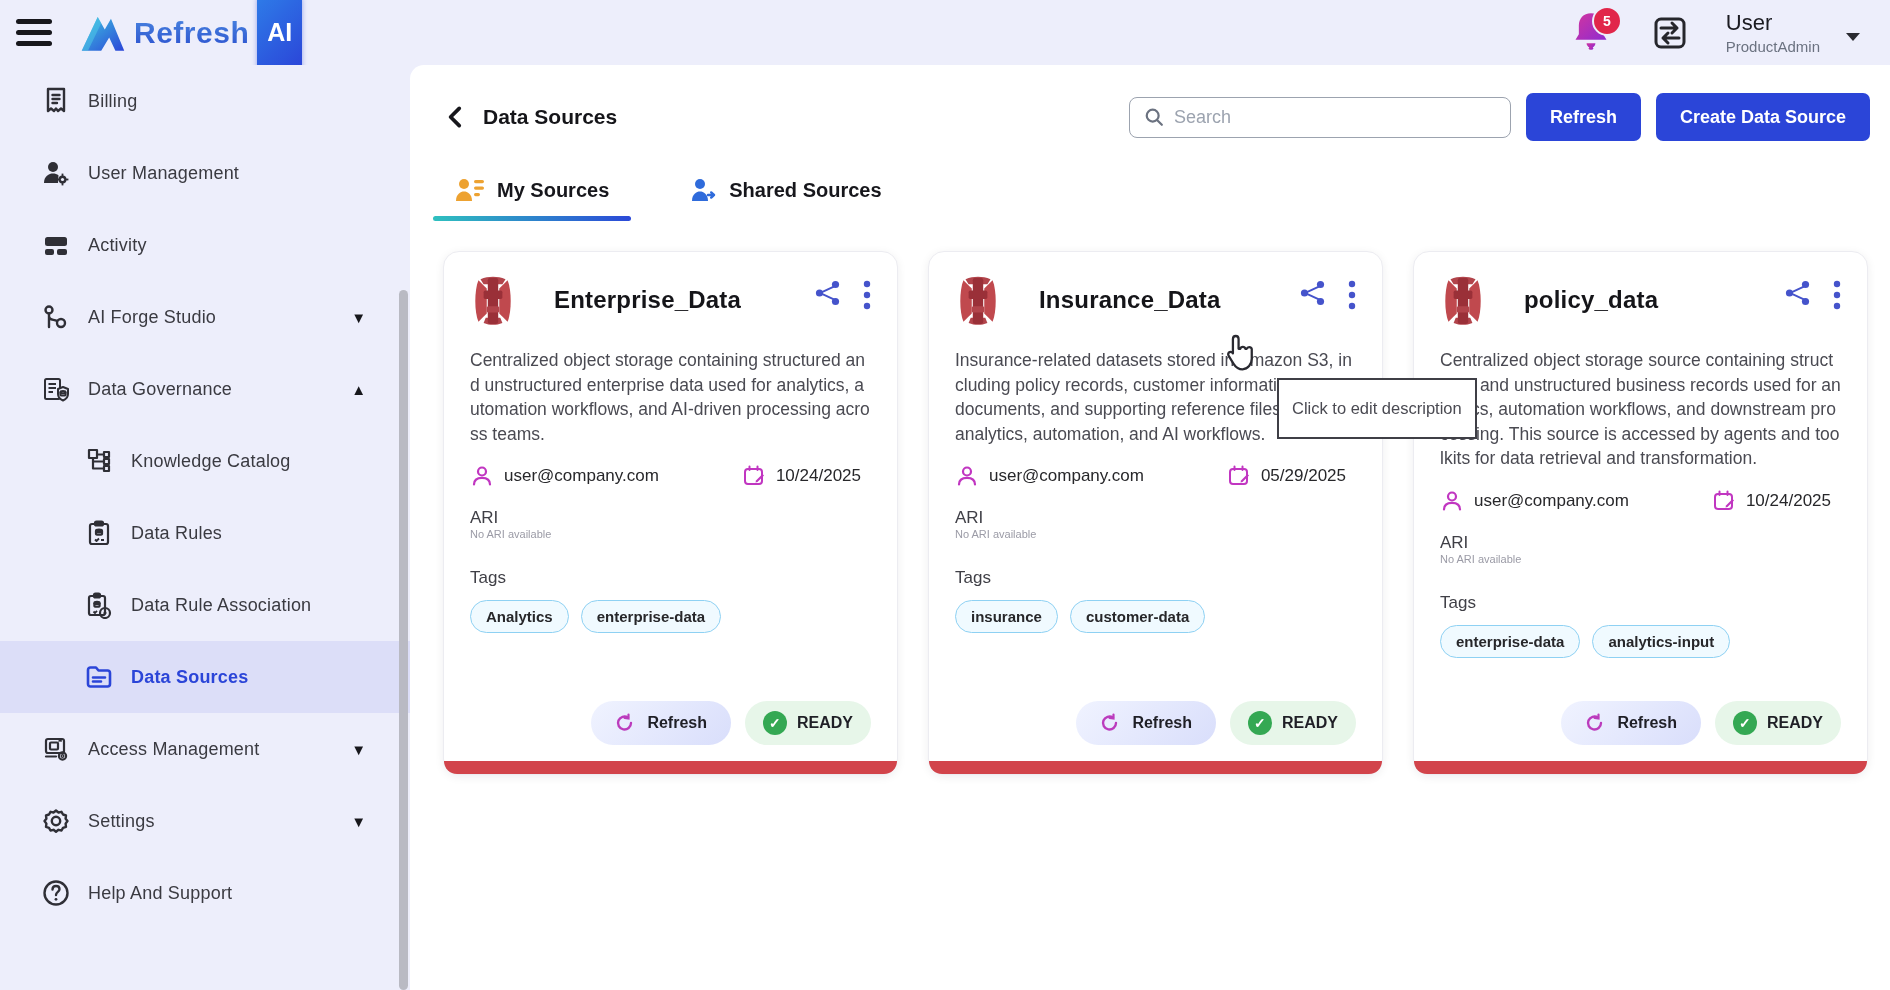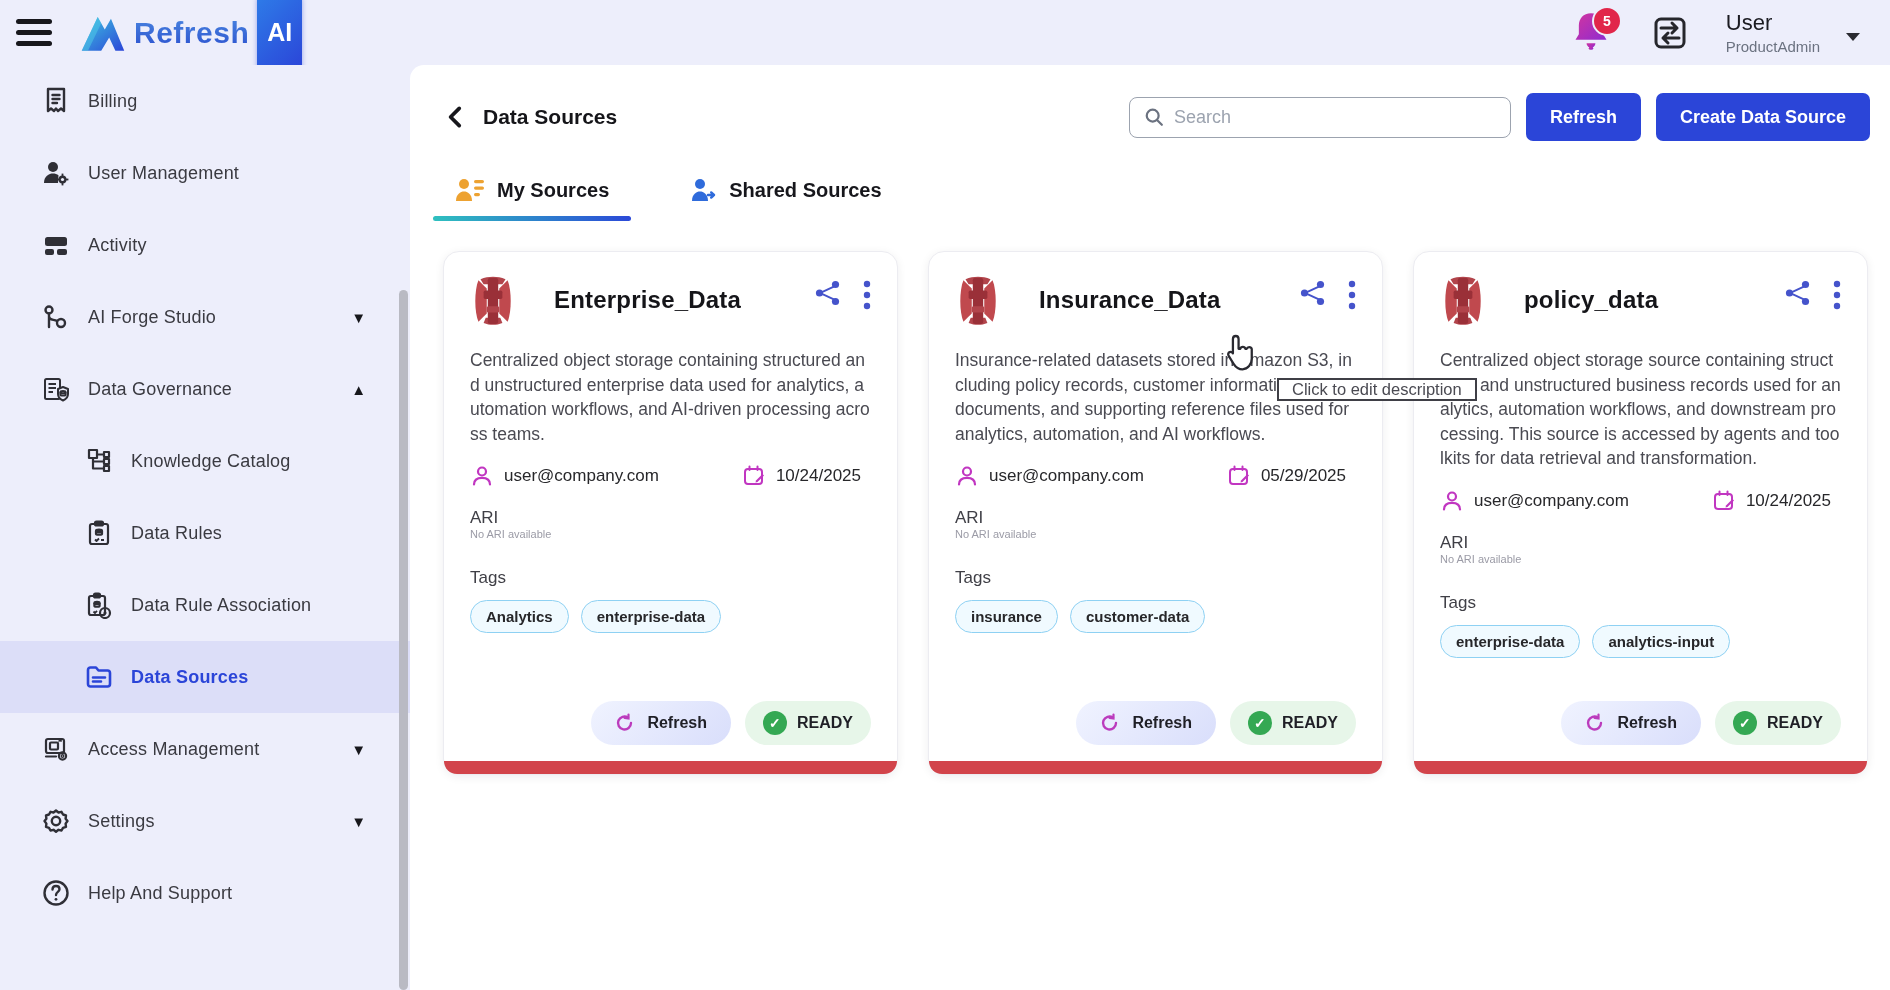--- a/index.html
+++ b/index.html
@@ -65,21 +65,21 @@
   .tags-label { margin-top:28px; font-size:17px; color:#3f3f46; }
   .tag-row { display:flex; gap:12px; margin-top:12px; flex-wrap:wrap; }
   .tag { border:1px solid #8ed1f3; background:#f0faff; color:#27272a; font-size:15px; font-weight:700; border-radius:17px; padding:7px 15px; }
   .card-footer { margin-top:auto; display:flex; justify-content:flex-end; align-items:center; gap:14px; padding-top:26px; }
   .pill-refresh { display:flex; align-items:center; gap:12px; height:44px; padding:0 24px; border:none; border-radius:22px; background:linear-gradient(135deg,#f0f3ff,#d9defb); font-size:16px; font-weight:700; color:#1f1f26; cursor:pointer; font-family:"Liberation Sans",sans-serif; }
   .pill-ready { display:flex; align-items:center; gap:10px; height:44px; padding:0 18px; border-radius:22px; background:#e7f6e9; font-size:16px; font-weight:700; color:#1f1f26; }
   .ready-dot { width:24px; height:24px; border-radius:50%; background:#34a853; display:flex; align-items:center; justify-content:center; color:#fff; font-size:14px; font-weight:700; }
   .card-accent { height:13px; background:#d2444b; border-radius:0 0 15px 15px; }
 
   
-  .tooltip { position:absolute; left:867px; top:313px; background:#fff; border:2px solid #3f3f46; color:#4a4a52; font-size:16.5px; padding:0 13px; white-space:nowrap; z-index:50; }
+  .tooltip { position:absolute; left:867px; top:313px; background:#fff; border:2px solid #3f3f46; color:#4a4a52; font-size:16.5px; padding:19px 13px; white-space:nowrap; z-index:50; }
   .cursor { position:absolute; left:813px; top:268px; z-index:60; }
 
   svg { display:block; }
 </style>
 </head>
 <body>
 
 <header class="topbar">
   <div class="hamburger">
       <span></span>

